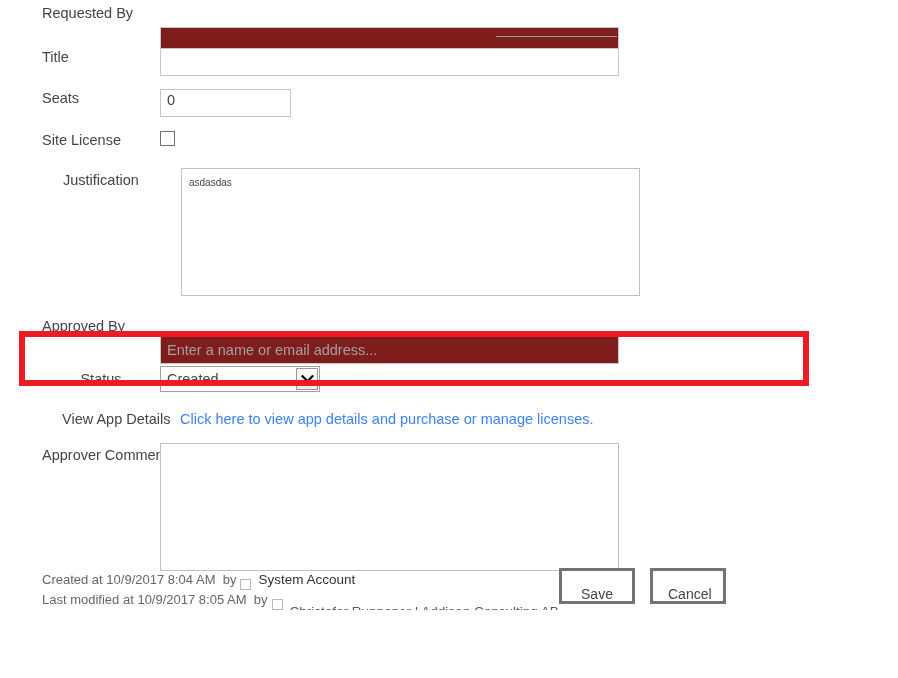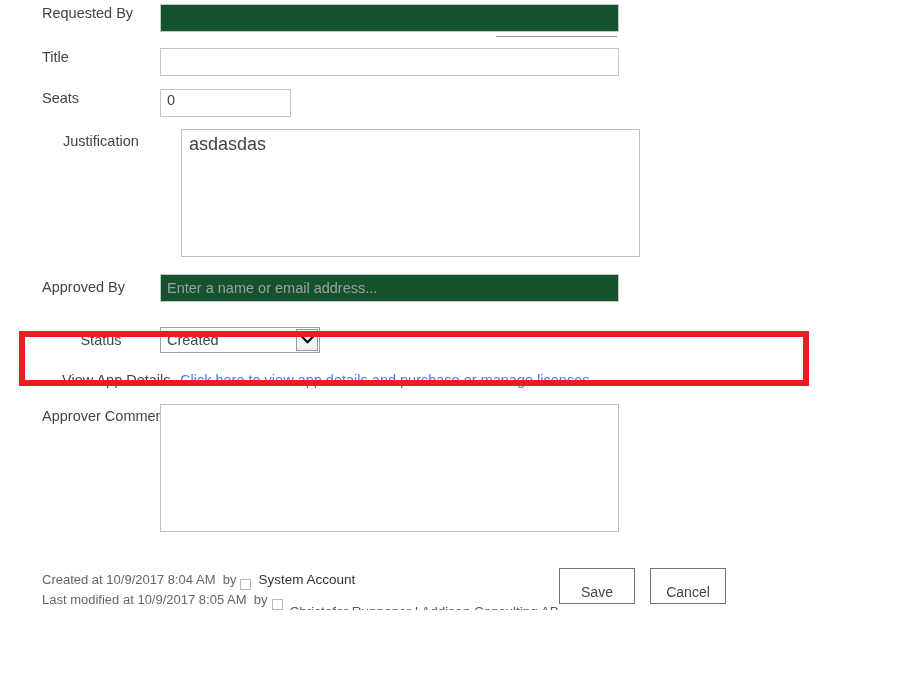--- a/index.html
+++ b/index.html
@@ -58,37 +58,38 @@
     display: block;
   }
   .textbox.wide { width: 459px; }
   .textbox.seats { width: 131px; }
 
   .peoplepicker {
     box-sizing: border-box;
     width: 459px;
     height: 28px;
     border: 1px solid #c6c6c6;
-    background: #14532d;
+    background: #7f1d1d;
     font-size: 14.5px;
     color: #a0a0a0;
     padding: 3px 6px;
     line-height: 21px;
     white-space: nowrap;
     overflow: hidden;
+    margin-top: 23px;
   }
 
   .textarea {
     box-sizing: border-box;
     width: 459px;
     height: 128px;
     border: 1px solid #c0c0c0;
     background: #ffffff;
     font-family: "Liberation Sans", sans-serif;
-    font-size: 18px;
+    font-size: 10px;
     color: #444444;
     padding: 5px 7px;
     resize: none;
     outline: none;
     display: block;
     line-height: 18px;
   }
 
   
   .select-wrap {
@@ -205,21 +206,21 @@
     position: absolute;
     left: 559px;
     top: 568px;
     display: flex;
     gap: 15px;
   }
   .btn {
     width: 76px;
     height: 36px;
     box-sizing: border-box;
-    border: 1px solid #737373;
+    border: 3px solid #737373;
     background: #ffffff;
     font-family: "Liberation Sans", sans-serif;
     font-size: 14px;
     color: #444444;
     cursor: pointer;
     padding: 15px;
   }
 
   
   .pp-underline {
@@ -251,20 +252,26 @@
     </div>
   </div>
 
   <div class="row" style="height:40px;">
     <div class="label">Seats</div>
     <div class="field">
       <div class="textbox seats">0</div>
     </div>
   </div>
 
+  <div class="row" style="height:37px; padding-top:2px;">
+    <div class="label">Site License</div>
+    <div class="field">
+      <div class="checkbox"></div>
+    </div>
+  </div>
 
   <div class="row" style="height:145px;margin-left:21px;">
     <div class="label" style="padding-top:3px;">Justification</div>
     <div class="field">
       <div class="textarea">asdasdas</div>
     </div>
   </div>
 
   <div class="row" style="height:44px;">
     <div class="label" style="padding-top:4px;">Approved By</div>

